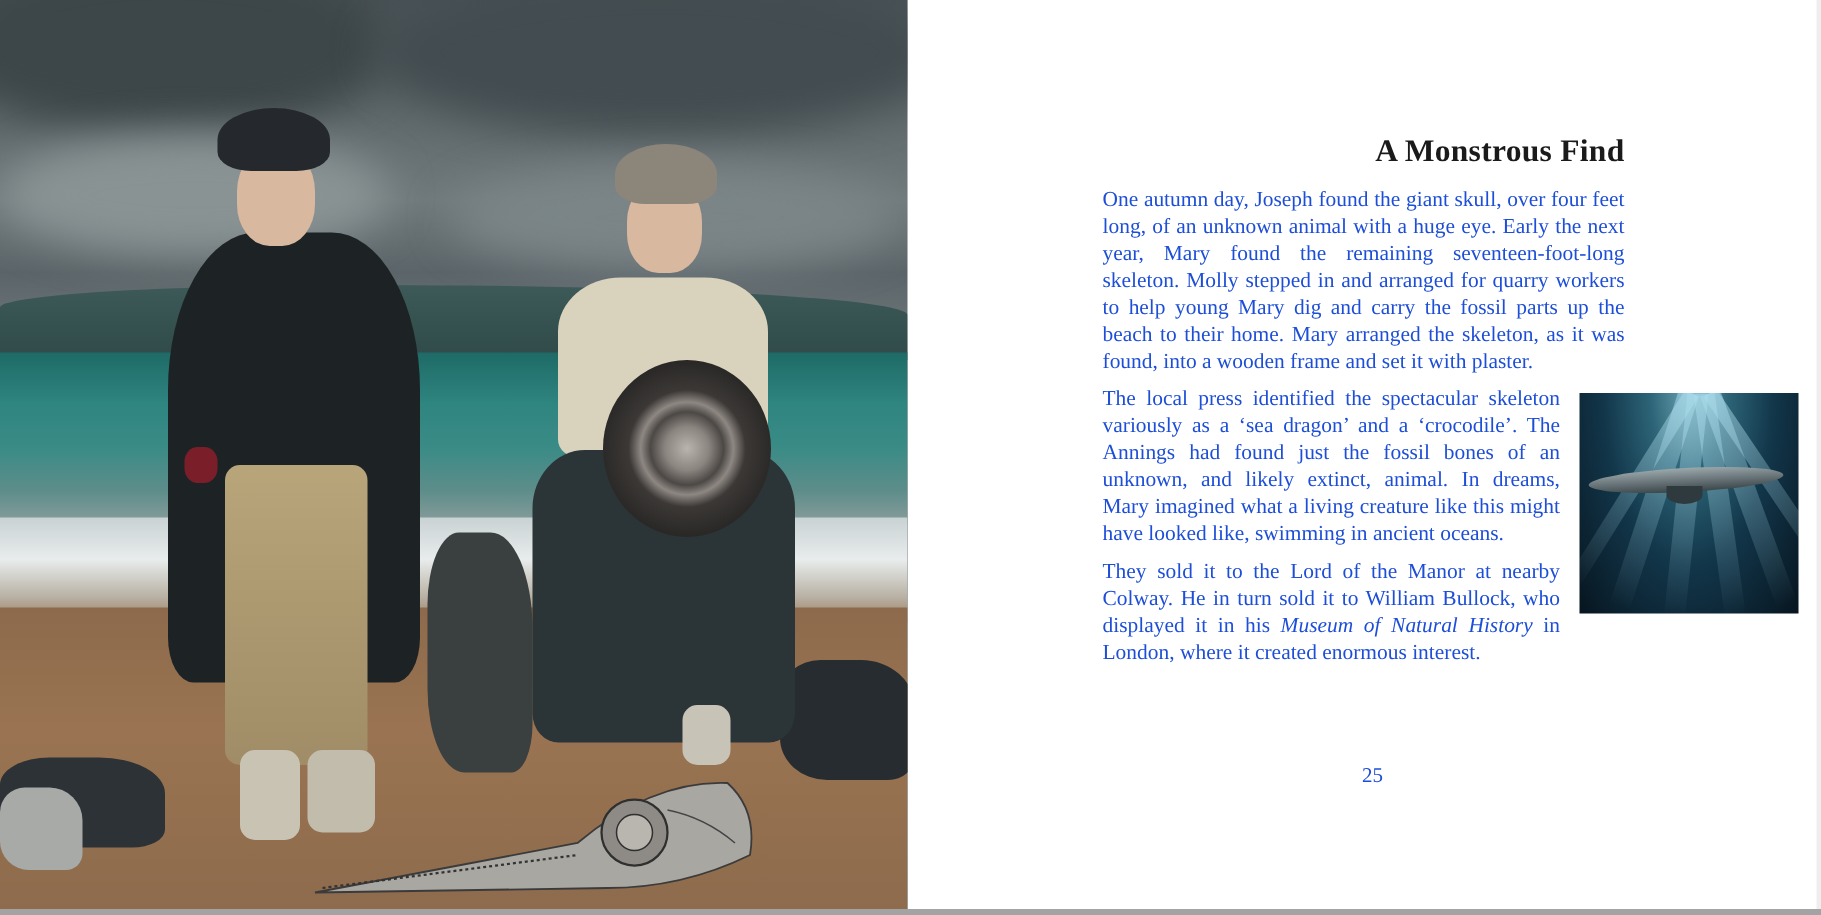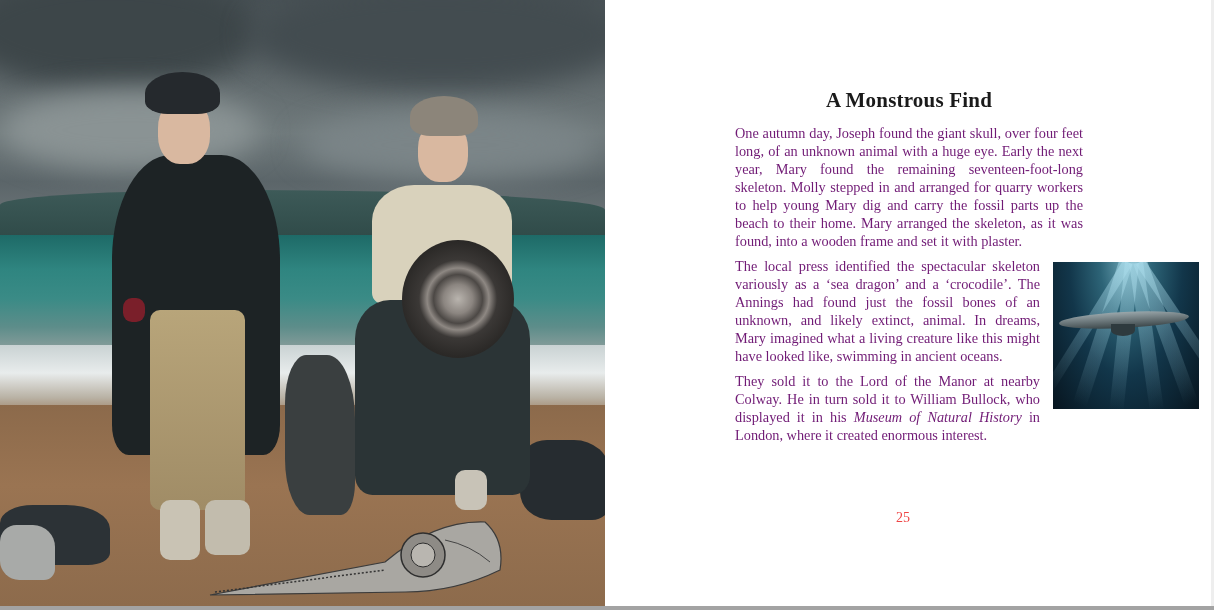--- a/index.html
+++ b/index.html
@@ -32,47 +32,47 @@
     .coat { position: absolute; background: #1d2325; border-radius: 35% 35% 10% 10%; }
     .trousers { position: absolute; background: linear-gradient(to bottom, #b8a57a, #a08c66); border-radius: 10px; }
     .shirt { position: absolute; background: #d9d2bc; border-radius: 30% 30% 10% 10%; }
     .skirt { position: absolute; background: #2b3436; border-radius: 20% 20% 10% 10%; }
     .ammonite { position: absolute; border-radius: 50%;
       background: radial-gradient(circle at 50% 50%, #b9b4ae 0%, #8b8580 18%, #4c4845 30%, #8e8883 38%, #3b3836 48%, #2b2927 70%, #1c1a19 100%); }
     .skull { position: absolute; left: 205px; top: 500px; width: 300px; height: 100px; }
 
     
     .page-title {
-      position: absolute; left: 735px; top: 88px; width: 348px; text-align: center;
+      position: absolute; left: 735px; top: 88px; width: 348px; text-align: right;
       font-size: 21px; color: #1a1a1a; letter-spacing: 0.2px;
     }
     .margin-note {
       position: absolute; left: 620px; top: 124px; width: 100px; text-align: right;
       font-family: "DejaVu Sans", "Liberation Sans", sans-serif; font-size: 12px; line-height: 16px; color: #1aa77a;
     }
     .para {
-      position: absolute; font-size: 14.3px; line-height: 18px; color: #701a75;
+      position: absolute; font-size: 14.3px; line-height: 18px; color: #1d4ed8;
       text-align: justify; hyphens: none;
     }
     .para-1 { left: 735px; top: 124px; width: 348px; }
     .para-2 { left: 735px; top: 257px; width: 305px; }
     .para-3 { left: 735px; top: 372px; width: 305px; }
     .para em { font-style: italic; }
 
     .inset-image {
       position: absolute; left: 1053px; top: 262px; width: 146px; height: 147px; overflow: hidden;
       background: radial-gradient(ellipse at 50% 0%, #6aa3b3 0%, #2d6477 25%, #12364a 55%, #07151f 100%);
     }
     .ray { position: absolute; top: 0; width: 14px; height: 150px; transform-origin: top center;
       background: linear-gradient(to bottom, rgba(170,220,235,0.55), rgba(120,180,200,0)); }
     .creature { position: absolute; left: 6px; top: 50px; width: 130px; height: 16px; border-radius: 50%;
       background: linear-gradient(to bottom, #9aa7ab, #3b4649); transform: rotate(-3deg); }
     .creature-fin { position: absolute; left: 58px; top: 62px; width: 24px; height: 12px; border-radius: 0 0 50% 50%; background: #2e3a3e; }
 
-    .page-number { position: absolute; left: 896px; top: 510px; width: 26px; text-align: left; font-size: 14px; color: #ef4444; }
+    .page-number { position: absolute; left: 896px; top: 510px; width: 26px; text-align: right; font-size: 14px; color: #1d4ed8; }
   </style>
 </head>
 <body>
 
 <div class="spread">
 
   <div class="illustration">
     <div class="ill-cloud" style="left:-40px;top:-30px;width:300px;height:120px;background:#3d4649;"></div>
     <div class="ill-cloud" style="left:250px;top:-20px;width:380px;height:110px;background:#434c50;"></div>
     <div class="ill-cloud" style="left:0px;top:90px;width:260px;height:80px;background:#8a9394;"></div>

